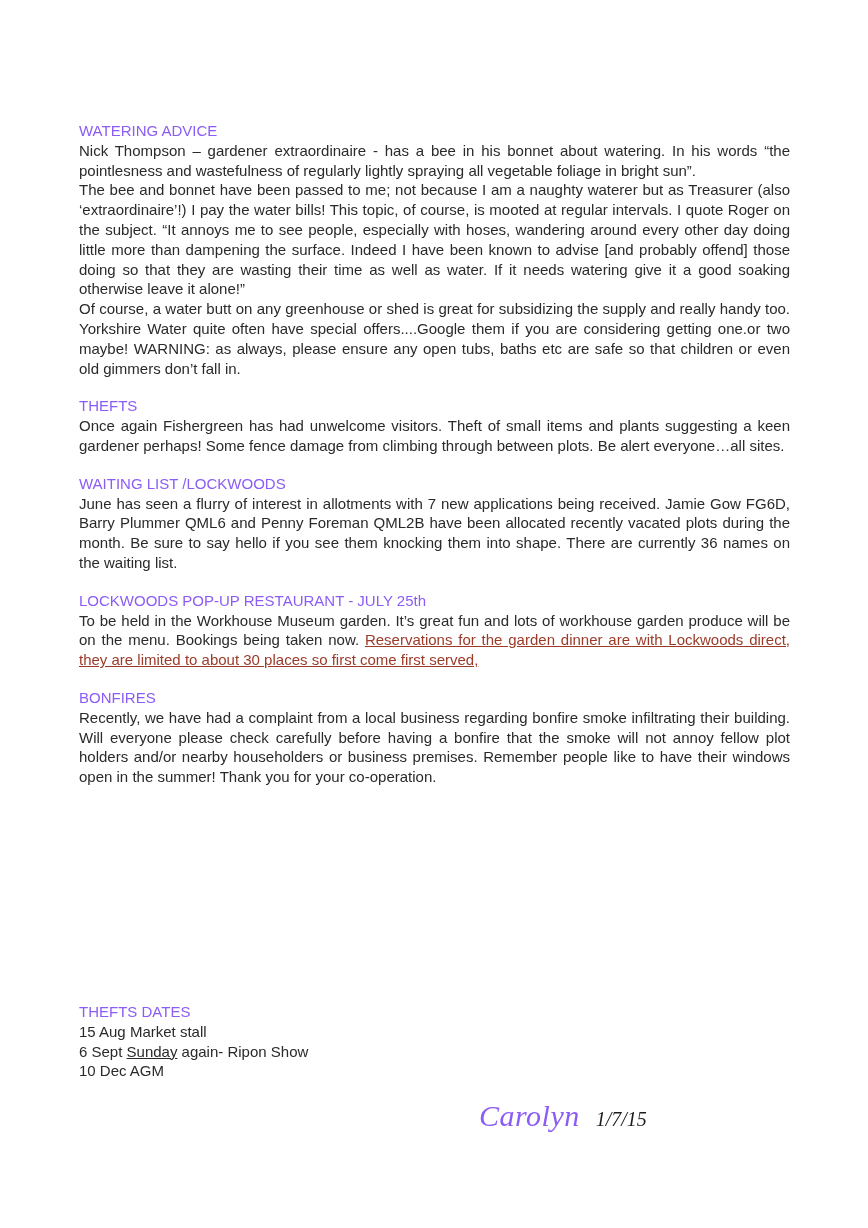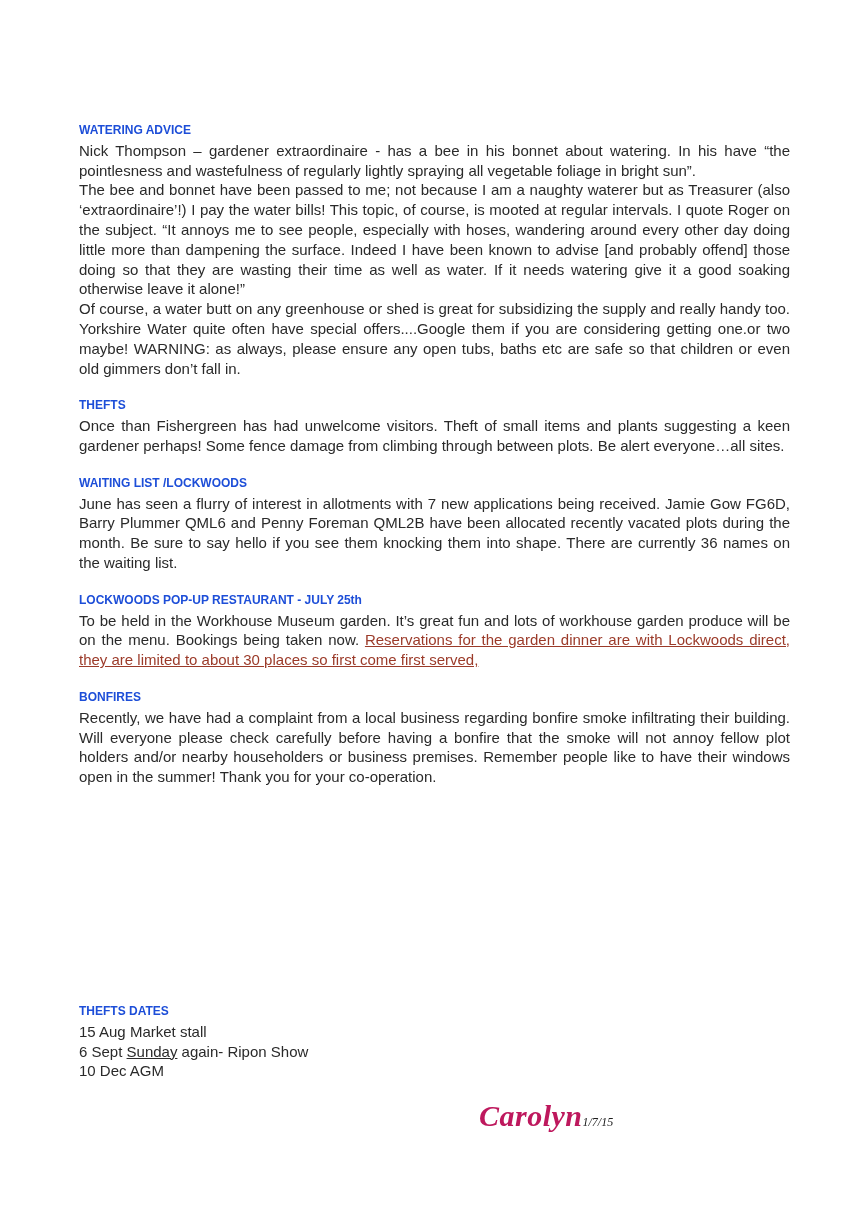--- a/index.html
+++ b/index.html
@@ -14,24 +14,24 @@
     box-sizing: border-box;
     background: #ffffff;
     padding: 121px 78px 0 79px;
     font-family: "Liberation Sans", sans-serif;
     color: #2a2a2a;
     overflow: hidden;
   }
   section { margin: 0 0 18px 0; }
   h2 {
     margin: 0;
-    font-size: 12px;
+    font-size: 15px;
     line-height: 19.8px;
-    font-weight: bold;
-    color: #1d4ed8;
+    font-weight: normal;
+    color: #8b5cf6;
   }
   p {
     margin: 0;
     font-size: 15px;
     line-height: 19.8px;
   }
   p.just { text-align: justify; }
   .bold-inline { font-weight: normal; }
   .red-underline {
     color: #9b3a29;
@@ -42,47 +42,46 @@
   .spacer { height: 197px; }
   .signature {
     margin-top: 14px;
     padding-left: 400px;
     white-space: nowrap;
   }
   .sig-name {
     font-family: "Liberation Serif", serif;
     font-style: italic;
     font-size: 30px;
-    color: #be185d;
+    color: #8b5cf6;
     letter-spacing: 0.5px;
-    font-weight: bold;
   }
   .sig-date {
     font-family: "Liberation Serif", serif;
     font-style: italic;
-    font-size: 12px;
+    font-size: 20px;
     color: #1c1c1c;
-    margin-left: 0;
+    margin-left: 16px;
   }
 </style>
 </head>
 <body>
 
 <div class="page">
 
   <section>
     <h2>WATERING ADVICE</h2>
-    <p class="just">Nick Thompson – gardener extraordinaire - has a bee in his bonnet about watering.  In his have “the pointlesness and wastefulness of regularly lightly spraying all vegetable foliage in bright sun”.</p>
+    <p class="just">Nick Thompson – gardener extraordinaire - has a bee in his bonnet about watering.  In his words “the pointlesness and wastefulness of regularly lightly spraying all vegetable foliage in bright sun”.</p>
     <p class="just">The bee and bonnet have been passed to me; not because I am a naughty waterer but as Treasurer (also ‘extraordinaire’!) I pay the water bills!  This topic, of course, is mooted at regular intervals.  I quote Roger on the subject. “It annoys me to see people, especially with hoses, wandering around every other day doing little more than dampening the surface.  Indeed I have been known to advise [and probably offend] those doing so that they are wasting their time as well as water.  If it needs watering give it a good soaking otherwise leave it alone!”</p>
     <p class="just">Of course, a water butt on any greenhouse or shed is great for subsidizing the supply and really handy too.  Yorkshire Water quite often have special offers....Google them if you are considering getting one.or two maybe!  WARNING: as always, please ensure any open tubs, baths etc are safe so that children or even old gimmers don’t fall in.</p>
   </section>
 
   <section>
     <h2>THEFTS</h2>
-    <p class="just">Once than Fishergreen has had unwelcome visitors. Theft of small items and plants suggesting a keen gardener perhaps!  Some fence damage from climbing through between plots.  Be alert everyone…all sites.</p>
+    <p class="just">Once again Fishergreen has had unwelcome visitors. Theft of small items and plants suggesting a keen gardener perhaps!  Some fence damage from climbing through between plots.  Be alert everyone…all sites.</p>
   </section>
 
   <section>
     <h2>WAITING LIST /LOCKWOODS</h2>
     <p class="just">June has seen a flurry of interest in allotments with 7 new applications being received.  Jamie Gow FG6D, Barry Plummer QML6 and Penny Foreman QML2B have been allocated recently vacated plots during the month.  Be sure to say hello if you see them knocking them into shape.  There are currently 36 names on the waiting list.</p>
   </section>
 
   <section>
     <h2>LOCKWOODS POP-UP RESTAURANT  - JULY 25th</h2>
     <p class="just"><span>To be held in the Workhouse Museum garden.  It’s great fun and lots of workhouse garden produce will be on the menu.  </span><span class="bold-inline">Bookings being taken now.  </span><span class="red-underline">Reservations for the garden dinner are with Lockwoods direct, they are limited to about 30 places so first come first served,</span></p>

